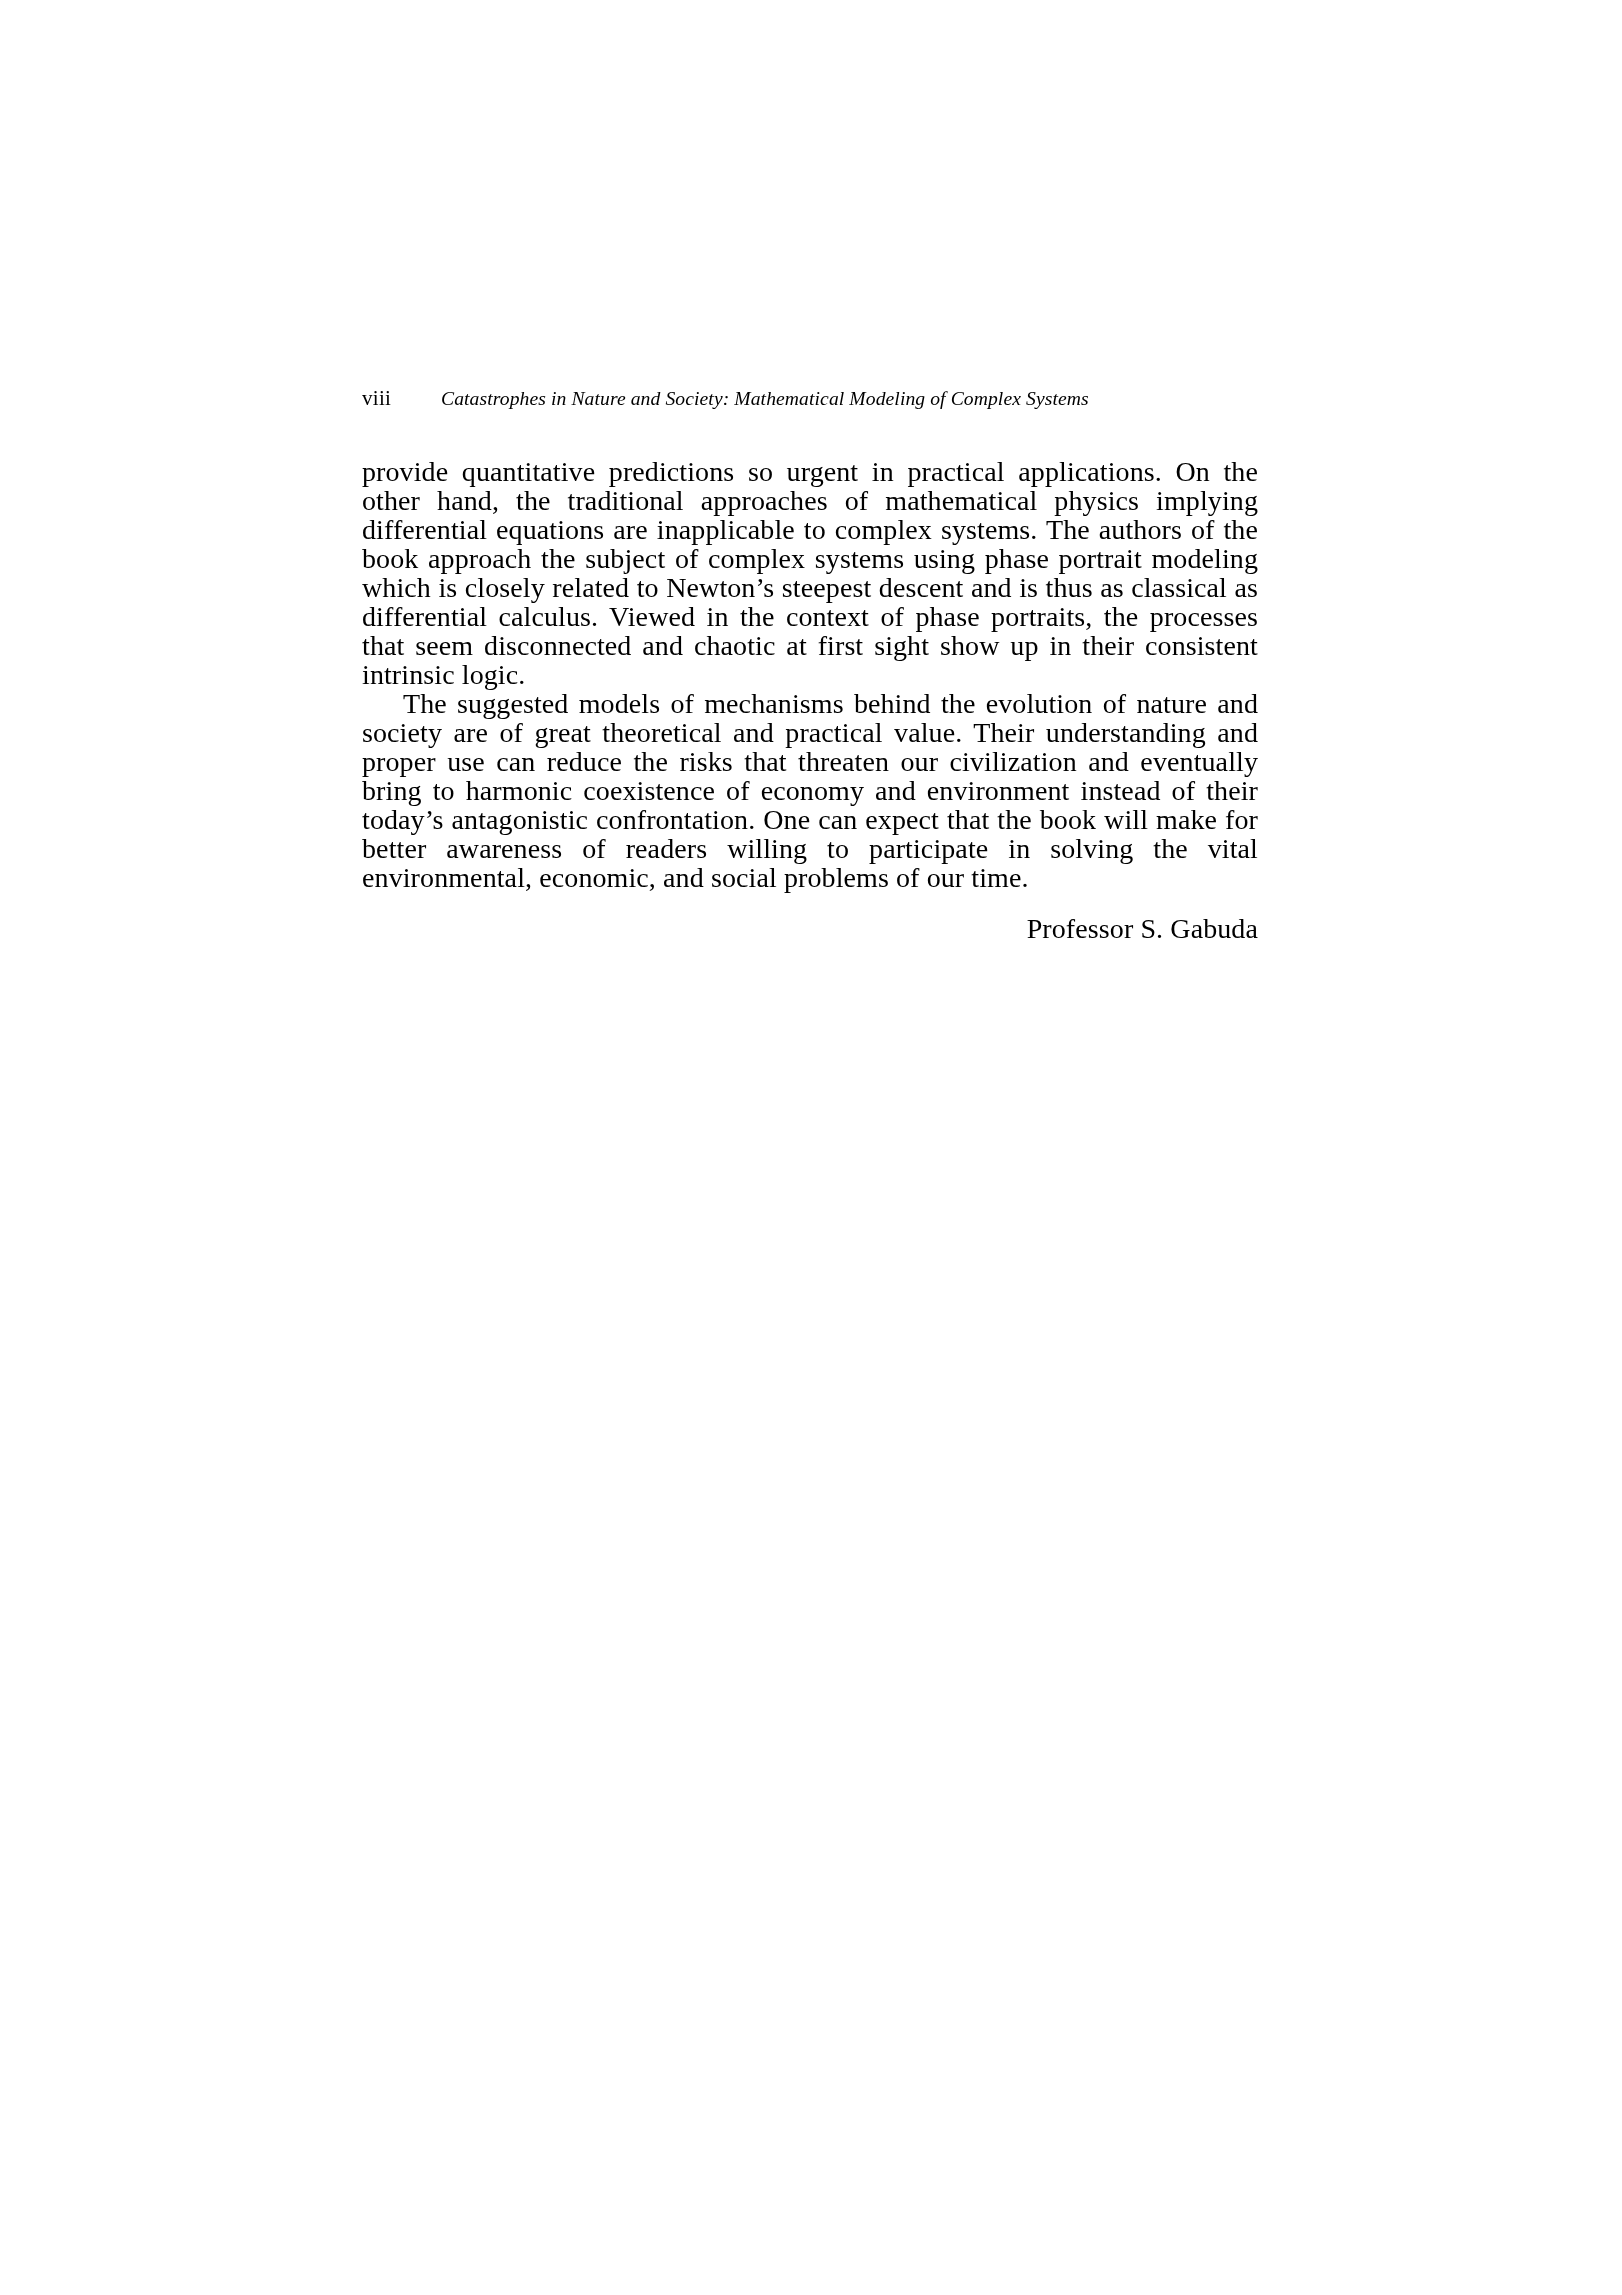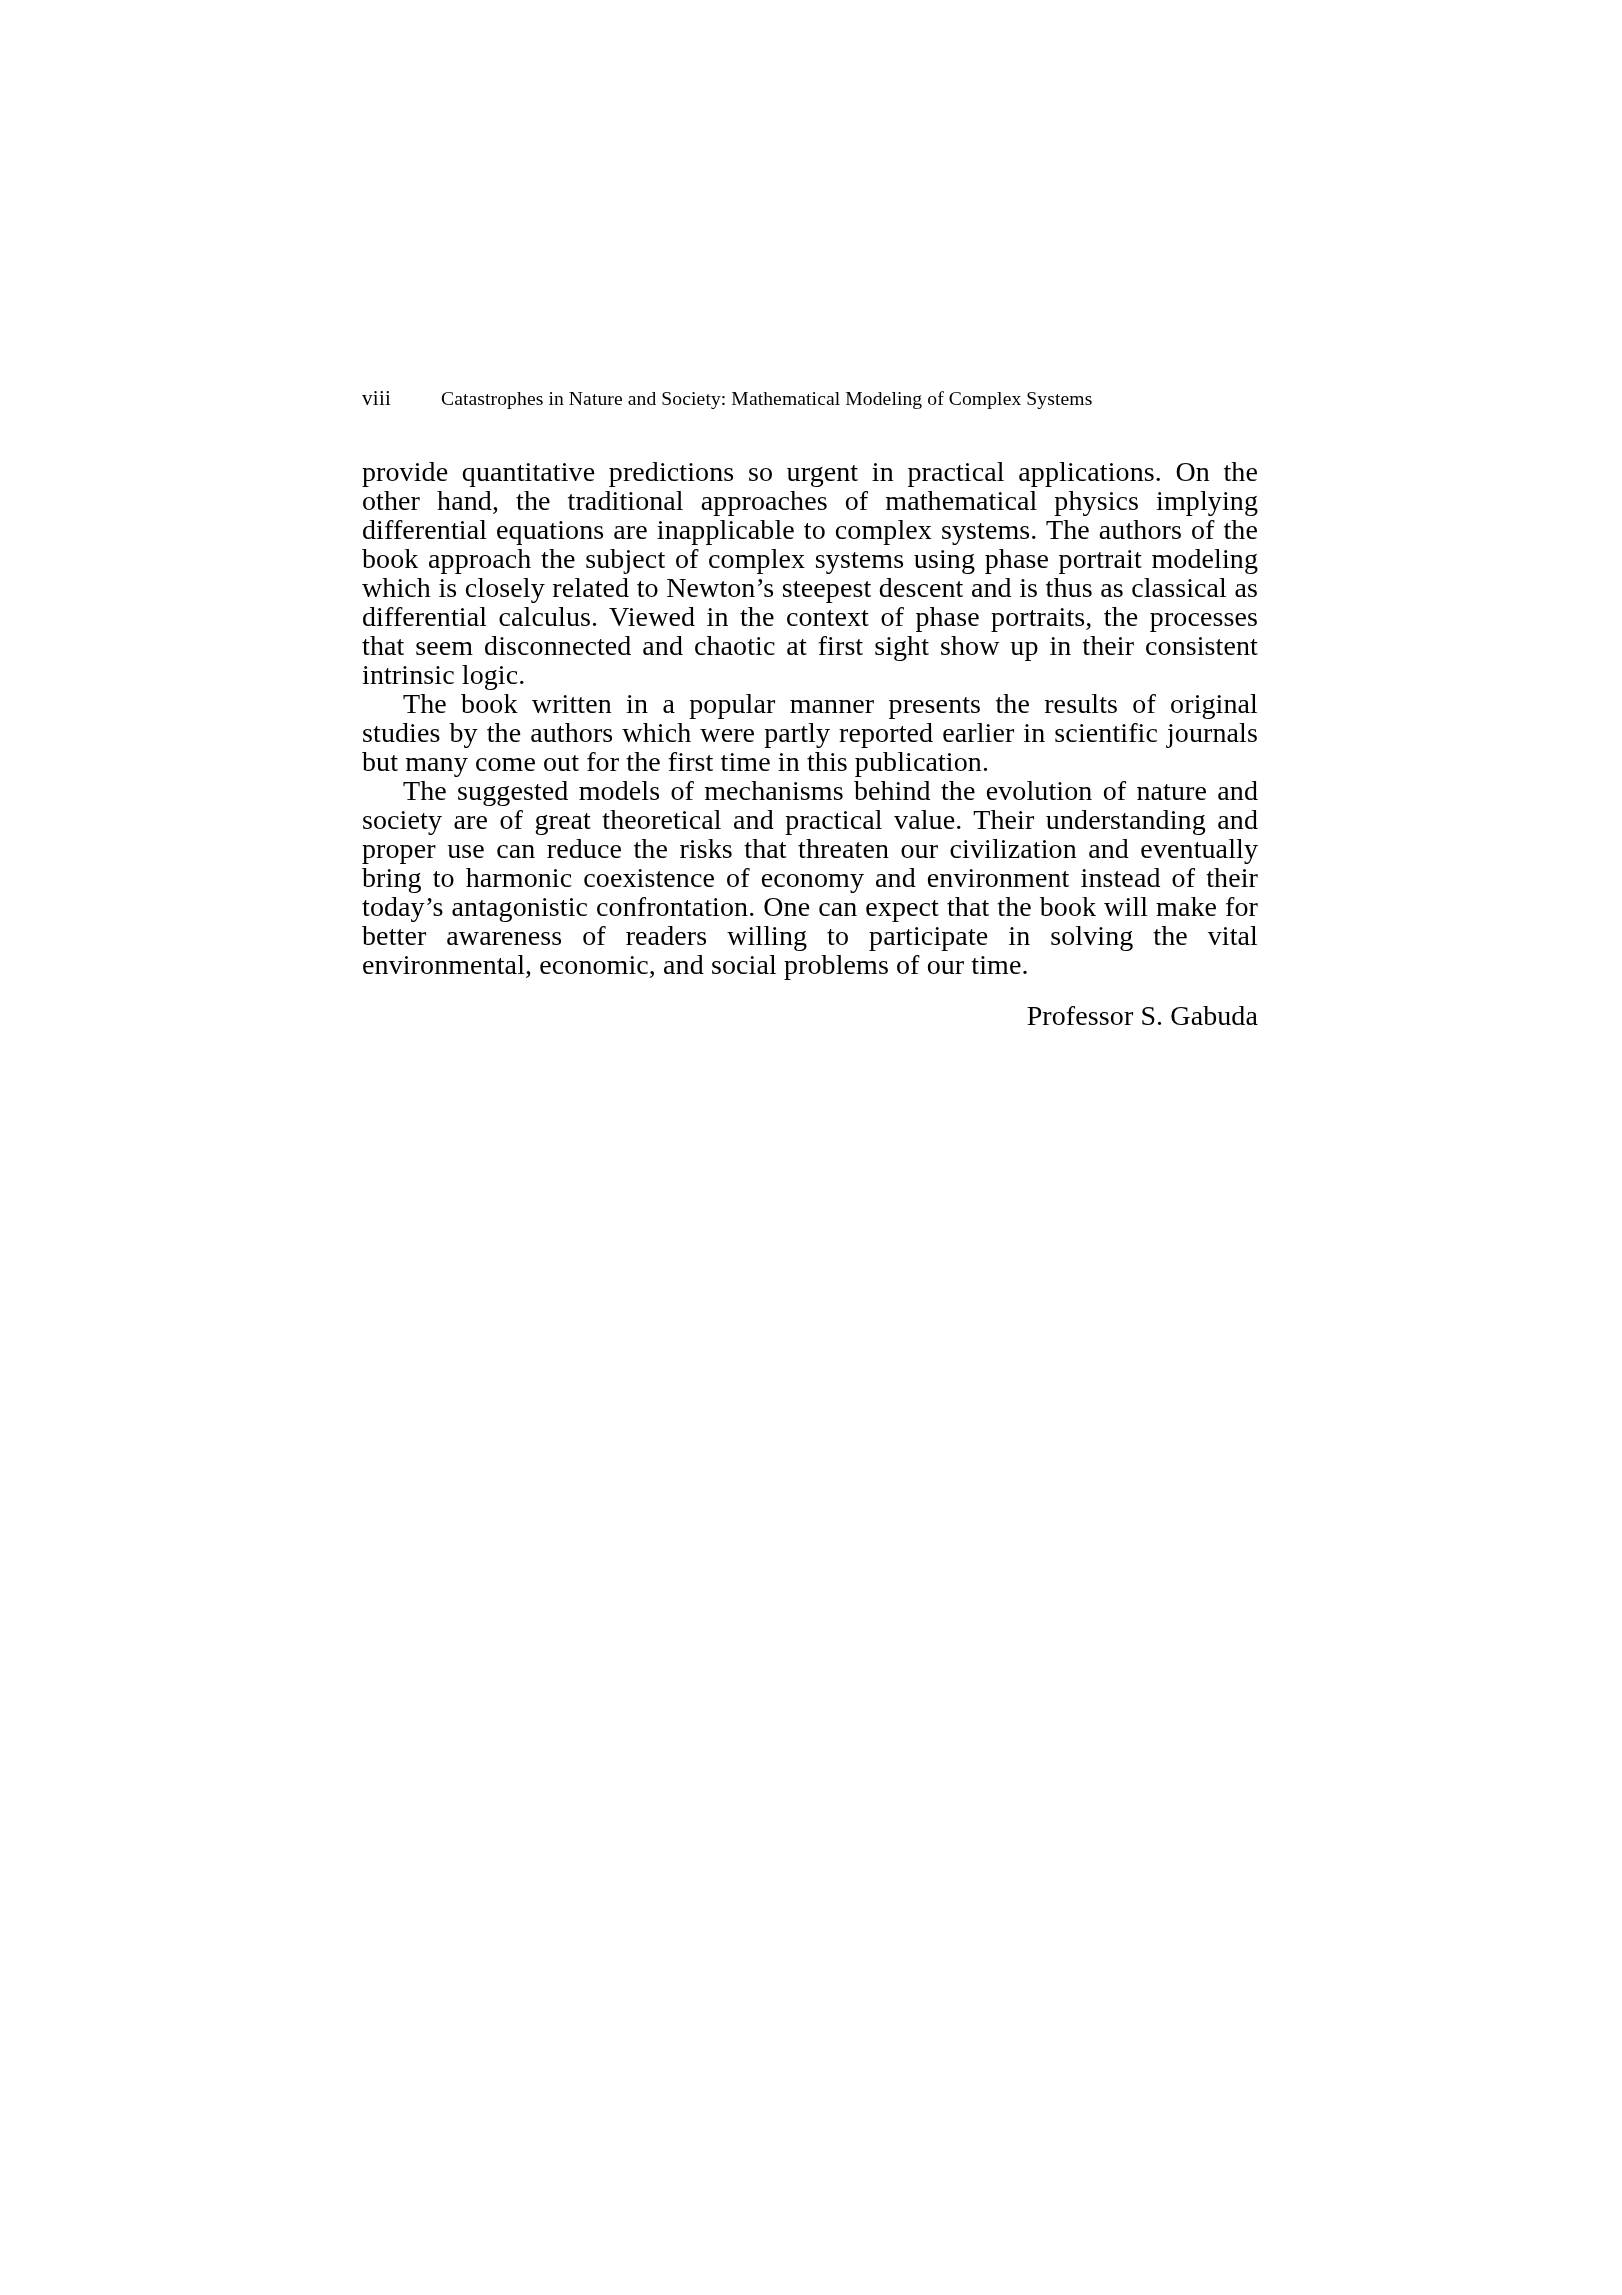--- a/index.html
+++ b/index.html
@@ -37,20 +37,21 @@
   }
   .folio {
     font-family: "Liberation Serif", serif;
     font-style: normal;
     font-size: 21px;
     letter-spacing: 0.3px;
     width: 79px;
     flex: 0 0 79px;
   }
   .head-title {
+    font-style: italic;
     font-size: 19.6px;
     letter-spacing: 0.1px;
   }
   p.body-text {
     font-size: 28px;
     line-height: 29px;
     text-align: justify;
     text-justify: inter-word;
     margin: 0;
     letter-spacing: 0.1px;
@@ -72,21 +73,20 @@
 <div class="page">
 
   <div class="content">
 
     <div class="running-head">
       <span class="folio">viii</span>
       <span class="head-title">Catastrophes in Nature and Society: Mathematical Modeling of Complex Systems</span>
     </div>
 
     <p class="body-text">provide quantitative predictions so urgent in practical applications. On the other hand, the traditional approaches of mathematical physics implying differential equations are inapplicable to complex systems. The authors of the book approach the subject of complex systems using phase portrait modeling which is closely related to Newton’s steepest descent and is thus as classical as differential calculus. Viewed in the context of phase portraits, the processes that seem disconnected and chaotic at first sight show up in their consistent intrinsic logic.</p>
-    <p class="body-text indent">The book written in a popular manner presents the results of original studies by the authors which were partly reported earlier in scientific journals but many come out for the first time in this publication.</p>
     <p class="body-text indent">The suggested models of mechanisms behind the evolution of nature and society are of great theoretical and practical value. Their understanding and proper use can reduce the risks that threaten our civilization and eventually bring to harmonic coexistence of economy and environment instead of their today’s antagonistic confrontation. One can expect that the book will make for better awareness of readers willing to participate in solving the vital environmental, economic, and social problems of our time.</p>
 
     <div class="signature">Professor S. Gabuda</div>
 
   </div>
 
 </div>
 
 
 </body></html>

